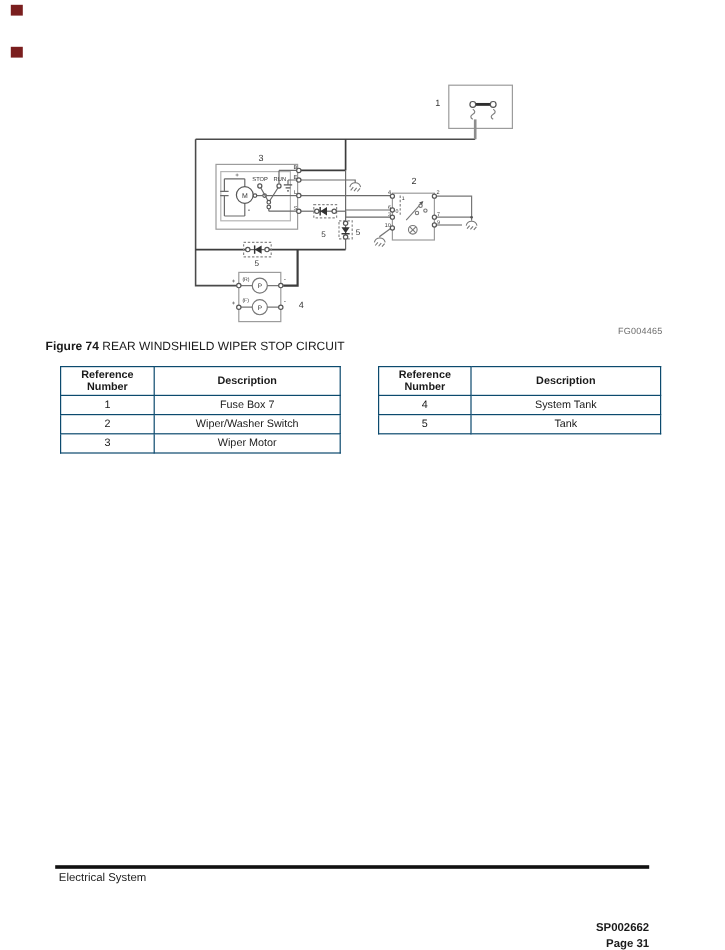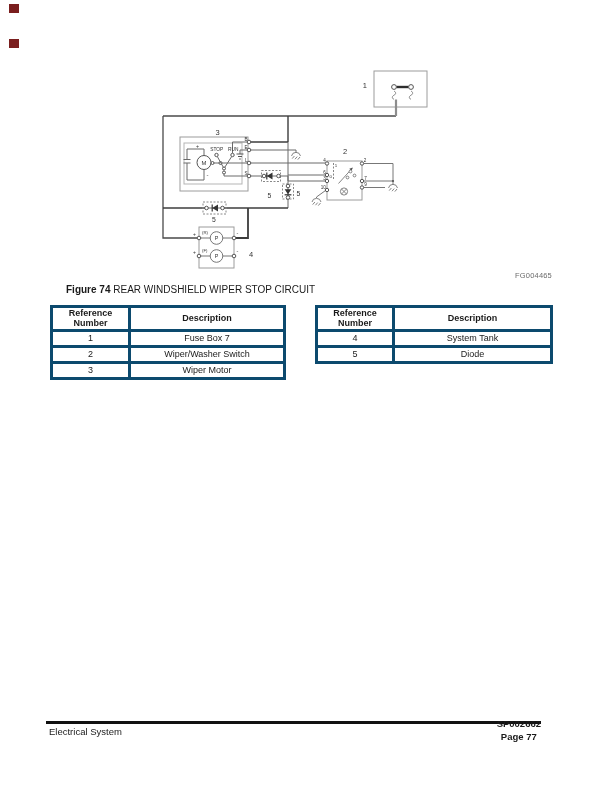--- a/index.html
+++ b/index.html
@@ -5,37 +5,37 @@
   html,body{margin:0;padding:0;}
   body{width:604px;height:792px;background:#ffffff;position:relative;overflow:hidden;
        font-family:"Liberation Sans",sans-serif;color:#1a1a1a;}
   .abs{position:absolute;}
   
   #corner-marks{left:0;top:0;}
   
   #diagram{left:140px;top:55px;}
   #fig-code{right:52px;top:271px;font-size:7.5px;color:#6b6b6b;letter-spacing:.2px;}
   
-  #caption{left:66px;top:284px;font-size:10px;white-space:nowrap;text-align:center;}
+  #caption{left:38px;top:284px;font-size:10px;white-space:nowrap;text-align:center;}
   #caption .b{font-weight:bold;}
   
   table{border-collapse:collapse;table-layout:fixed;position:absolute;
         font-size:9px;text-align:center;}
-  td,th{border:3px solid #0c4a6e;padding:0;vertical-align:middle;line-height:1.15;}
+  td,th{border:1px solid #0c4a6e;padding:0;vertical-align:middle;line-height:1.15;}
   th{font-weight:bold;line-height:1.1;}
   .hdr{height:24px;}
   .row{height:16px;}
   #table-left{left:50px;top:305px;width:233px;}
   #table-right{left:315px;top:305px;width:235px;}
   #table-left col.c1{width:78px;} #table-left col.c2{width:155px;}
   #table-right col.c1{width:77px;} #table-right col.c2{width:158px;}
   
   #footer-line{left:46px;top:721px;width:495px;height:2.5px;background:#111;}
   #footer-left{left:49px;top:726px;font-size:9.5px;font-weight:normal;}
-  #footer-right{right:63px;top:718px;font-size:9.5px;font-weight:bold;text-align:center;line-height:12.5px;}
+  #footer-right{right:63px;top:768px;font-size:9.5px;font-weight:bold;text-align:right;line-height:12.5px;}
   svg text{font-family:"Liberation Sans",sans-serif;fill:#333;}
 </style>
 </head>
 <body>
 
 <svg id="corner-marks" class="abs" width="30" height="60">
   <rect x="9" y="4" width="10" height="9" fill="#7a1e1e"></rect>
   <rect x="9" y="39" width="10" height="9" fill="#7a1e1e"></rect>
 </svg>
 
@@ -265,23 +265,23 @@
       <div>Number</div>
     </th>
     <th>Description</th>
   </tr>
   <tr class="row">
     <td>4</td>
     <td>System Tank</td>
   </tr>
   <tr class="row">
     <td>5</td>
-    <td>Diode</td>
+    <td>Tank</td>
   </tr>
 </tbody>
   </table>
 
 <div id="footer-line" class="abs"></div>
 <div id="footer-left" class="abs">Electrical System</div>
 <div id="footer-right" class="abs">
   <div>SP002662</div>
-  <div>Page 77</div>
+  <div>Page 31</div>
 </div>
 
 </body></html>

